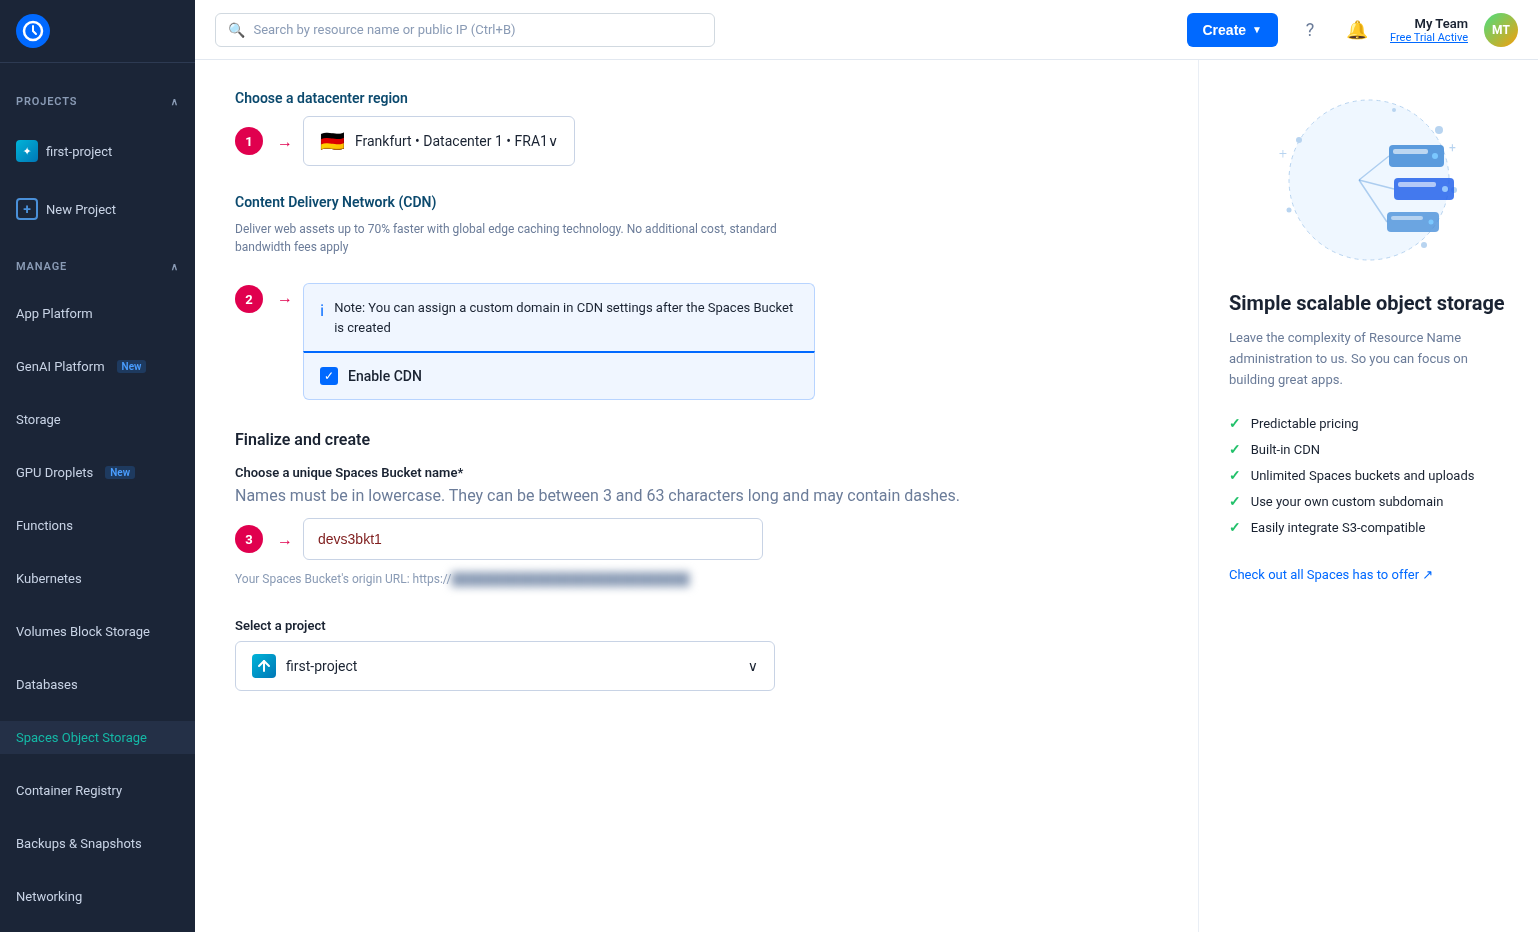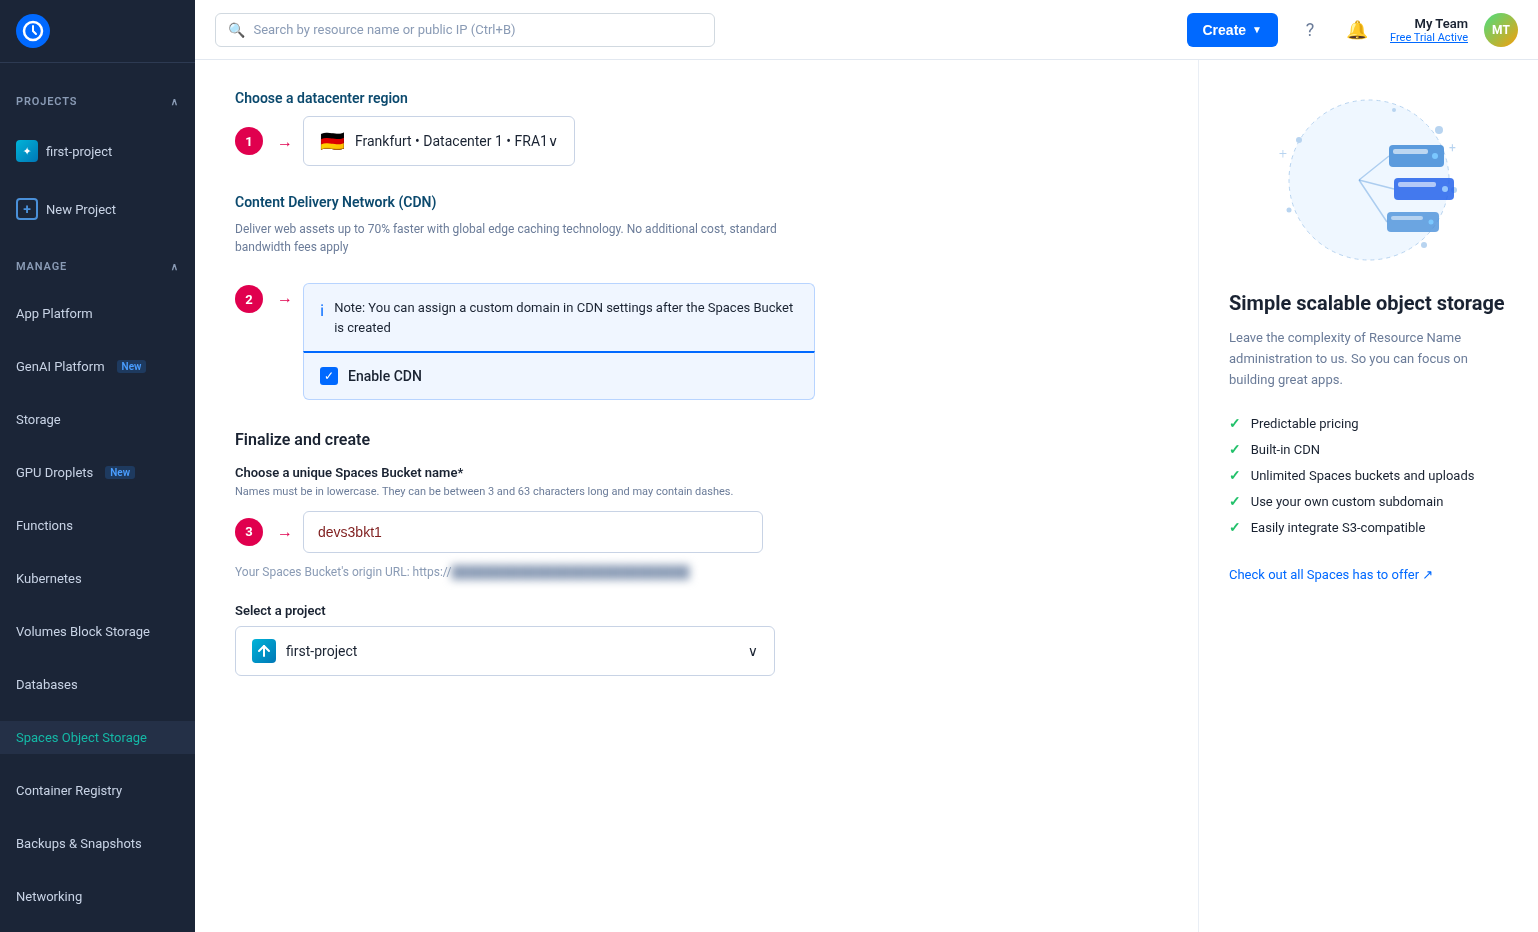--- a/index.html
+++ b/index.html
@@ -279,21 +279,21 @@
       color: #1a2332;
       margin-bottom: 16px;
     }
     .field-label {
       font-size: 13px;
       font-weight: 600;
       color: #1a2332;
       margin-bottom: 4px;
     }
     .field-sublabel {
-      font-size: 11px;
+      font-size: 16px;
       color: #6b7c99;
       margin-bottom: 10px;
       line-height: 1.5;
     }
     .text-input {
       border: 1px solid #c8d3e5;
       border-radius: 6px;
       padding: 12px 14px;
       font-size: 14px;
       color: #7f1d1d;
@@ -302,21 +302,21 @@
       outline: none;
     }
     .origin-url {
       font-size: 12px;
       color: #8a9bb5;
       margin-top: 6px;
     }
 
     
     .project-select-section {
-      margin-top: 24px;
+      margin-top: 32px;
     }
     .project-dropdown {
       border: 1px solid #c8d3e5;
       border-radius: 6px;
       padding: 12px 16px;
       display: flex;
       align-items: center;
       justify-content: space-between;
       cursor: pointer;
       background: #fff;

